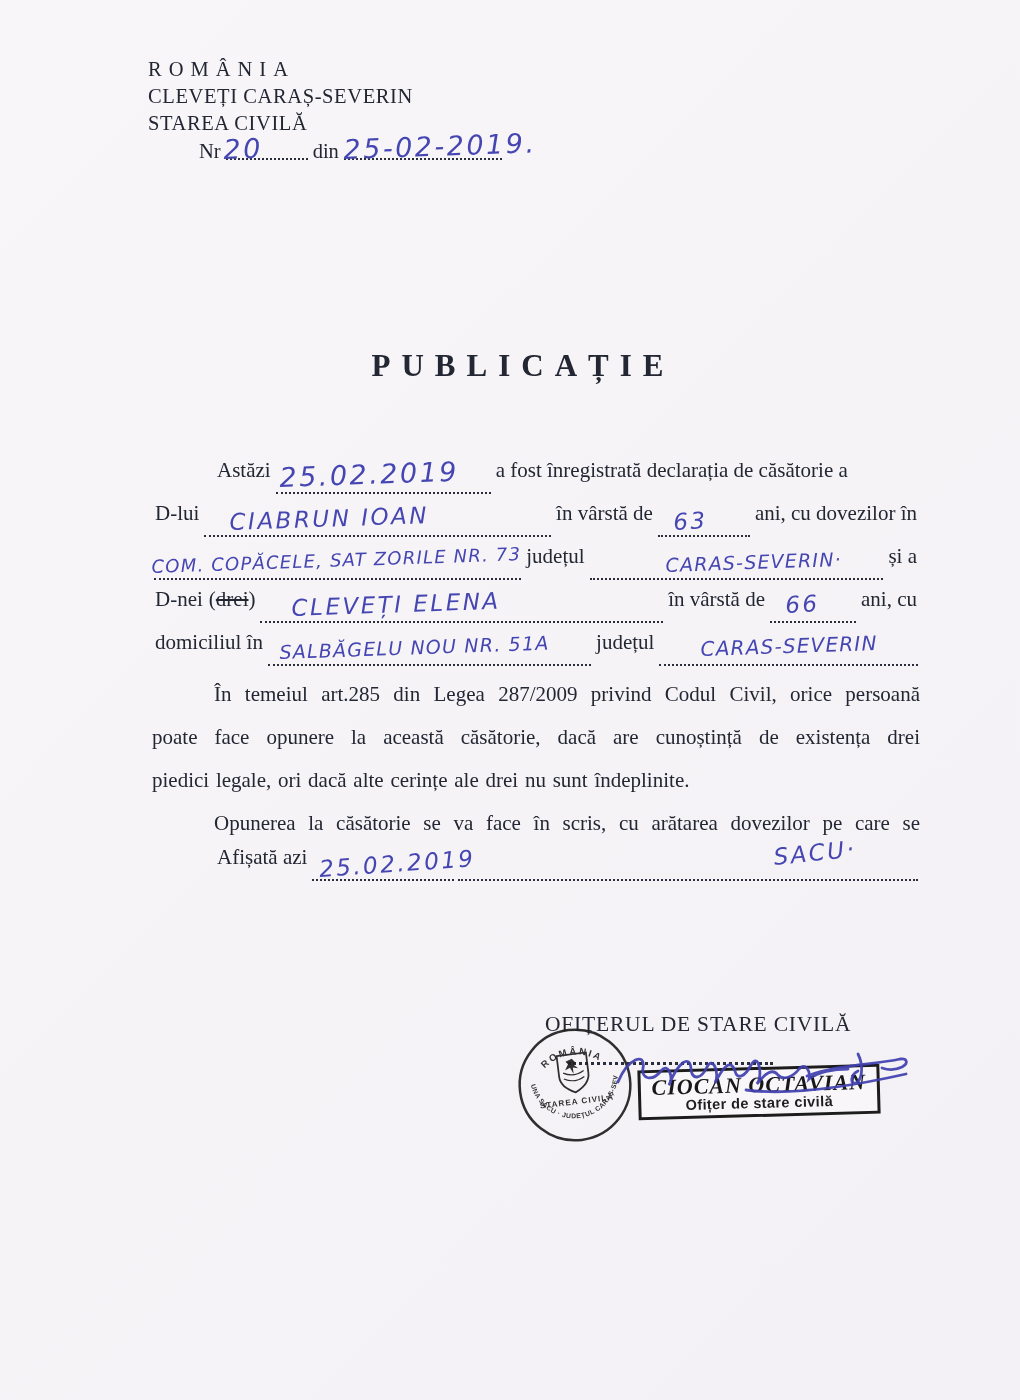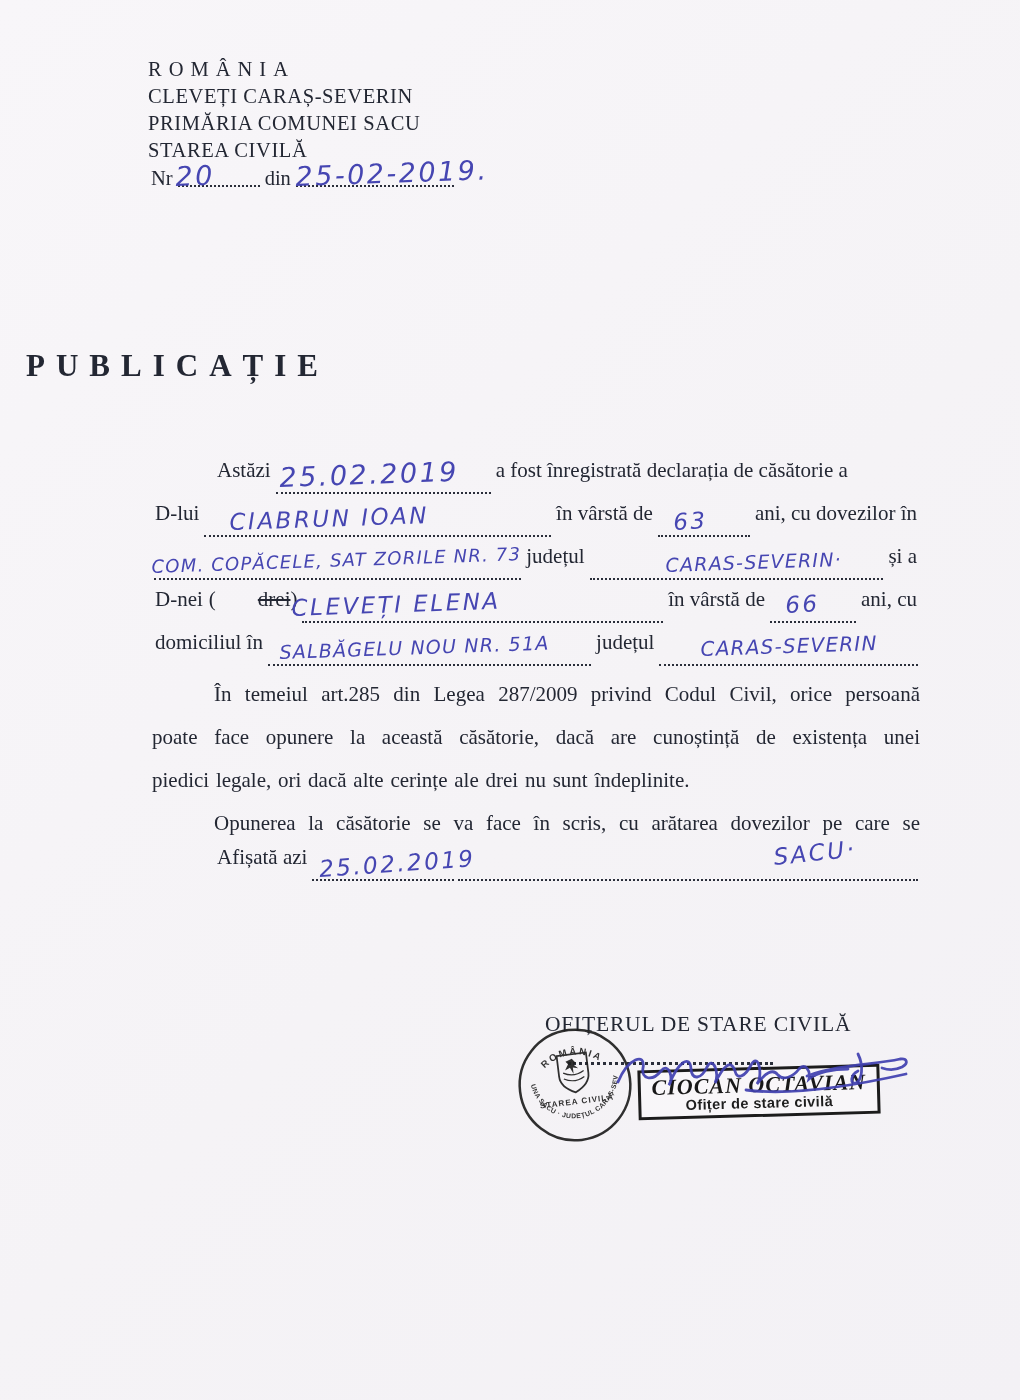--- a/index.html
+++ b/index.html
@@ -16,21 +16,21 @@
     color:var(--print);
     position:relative;
     overflow:hidden;
   }
   .page{position:absolute;inset:0;background:linear-gradient(135deg,#f8f6f9 0%,#f5f3f6 55%,#f3f1f5 100%);}
 
   
   .letterhead{position:absolute;left:148px;top:56px;font-size:20.5px;line-height:27px;white-space:nowrap;}
   .lh-country{letter-spacing:7px;}
   .lh-line{letter-spacing:0.6px;}
-  .nr-line{display:flex;align-items:center;position:relative;margin-top:1px;}
+  .nr-line{display:flex;align-items:center;position:relative;margin-top:1px;margin-left:48px;}
   .dots{border-bottom:2.6px dotted #2a2e3a;align-self:flex-end;margin:0 2px 5px 2px;}
   .nr-dots1{width:82px;}
   .nr-dots2{width:158px;}
 
   
   .hw{
     position:absolute;
     font-family:"DejaVu Sans", sans-serif;
     font-style:italic;
     color:var(--ink);
@@ -39,35 +39,35 @@
     transform:rotate(-2deg);
     transform-origin:left bottom;
   }
   .hw-lg{font-size:27px;}
   .hw-md{font-size:23px;}
   .hw-sm{font-size:18px;letter-spacing:1.2px;}
 
   
   .title{
     position:absolute;left:0;top:348px;width:1020px;
-    text-align:left;font-size:31px;font-weight:bold;
+    text-align:center;font-size:31px;font-weight:bold;
     letter-spacing:11px;padding-left:26px;
   }
 
   
   .body-block{position:absolute;left:152px;top:458px;width:768px;font-size:21px;}
   .fline{display:flex;align-items:baseline;height:43px;position:relative;white-space:nowrap;}
   .fline .dots{margin-bottom:7px;}
   .grow{flex:1 1 auto;}
   .grow12{flex:1.25 1 auto;}
   .indent{width:62px;flex:0 0 auto;}
   .lbl{flex:0 0 auto;padding:0 3px;}
   .w92{width:92px;flex:0 0 auto;}
   .w86{width:86px;flex:0 0 auto;}
-  .struck{text-decoration:line-through;margin-left:42px;}
+  .struck{text-decoration:line-through;}
   .jline{height:43px;line-height:43px;text-align:justify;text-align-last:justify;word-spacing:1.5px;}
   .jline-last{text-align-last:left;}
   .ti{text-indent:62px;}
 
   
   .officer-title{position:absolute;left:545px;top:1012px;font-size:21.5px;letter-spacing:0.8px;white-space:nowrap;}
   .sig-dotline{position:absolute;left:568px;top:1062px;width:205px;border-bottom:3px dotted #2a2e3a;}
 
   .round-stamp{position:absolute;left:516px;top:1026px;width:118px;height:118px;transform:rotate(-7deg);opacity:0.92;}
   .round-stamp text{font-family:"Liberation Sans", sans-serif;font-weight:bold;fill:var(--stamp);}
@@ -85,21 +85,20 @@
   .signature{position:absolute;left:612px;top:1024px;width:300px;height:92px;}
 </style>
 </head>
 <body>
 
 <div class="page">
 
   <div class="letterhead">
     <div class="lh-country">ROMÂNIA</div>
     <div class="lh-line">CLEVEȚI CARAȘ-SEVERIN</div>
-    <div class="lh-line">PRIMĂRIA COMUNEI  SACU</div>
     <div class="lh-line">STAREA  CIVILĂ</div>
     <div class="nr-line">
       <span class="lbl">Nr</span>
       <span class="dots nr-dots1"></span>
       <span class="lbl">din</span>
       <span class="dots nr-dots2"></span>
       <span class="hw hw-lg" style="left:28px;bottom:2px;">20</span>
       <span class="hw hw-lg" style="left:148px;bottom:2px;">25-02-2019.</span>
     </div>
   </div>
@@ -152,21 +151,21 @@
       <span class="lbl">domiciliul în</span>
       <span class="dots grow12"></span>
       <span class="lbl">județul</span>
       <span class="dots grow"></span>
       <span class="hw hw-sm" style="left:128px;bottom:10px;font-size:19px;">SALBĂGELU NOU  NR. 51A</span>
       <span class="hw hw-sm" style="right:42px;bottom:12px;font-size:20px;">CARAS-SEVERIN</span>
     </div>
 
     <div>
       <div class="jline ti">În temeiul art.285 din Legea 287/2009 privind Codul Civil, orice persoană</div>
-      <div class="jline">poate face opunere la această căsătorie, dacă are cunoștință de existența unei</div>
+      <div class="jline">poate face opunere la această căsătorie, dacă are cunoștință de existența drei</div>
       <div class="jline jline-last">piedici legale, ori dacă alte cerințe ale drei nu sunt îndeplinite.</div>
     </div>
 
     <div>
       <div class="jline ti">Opunerea la căsătorie se va face în scris, cu arătarea dovezilor pe care se</div>
     </div>
 
     <div class="fline">
       <span class="indent"></span>
       <span class="lbl">Afișată azi</span>

